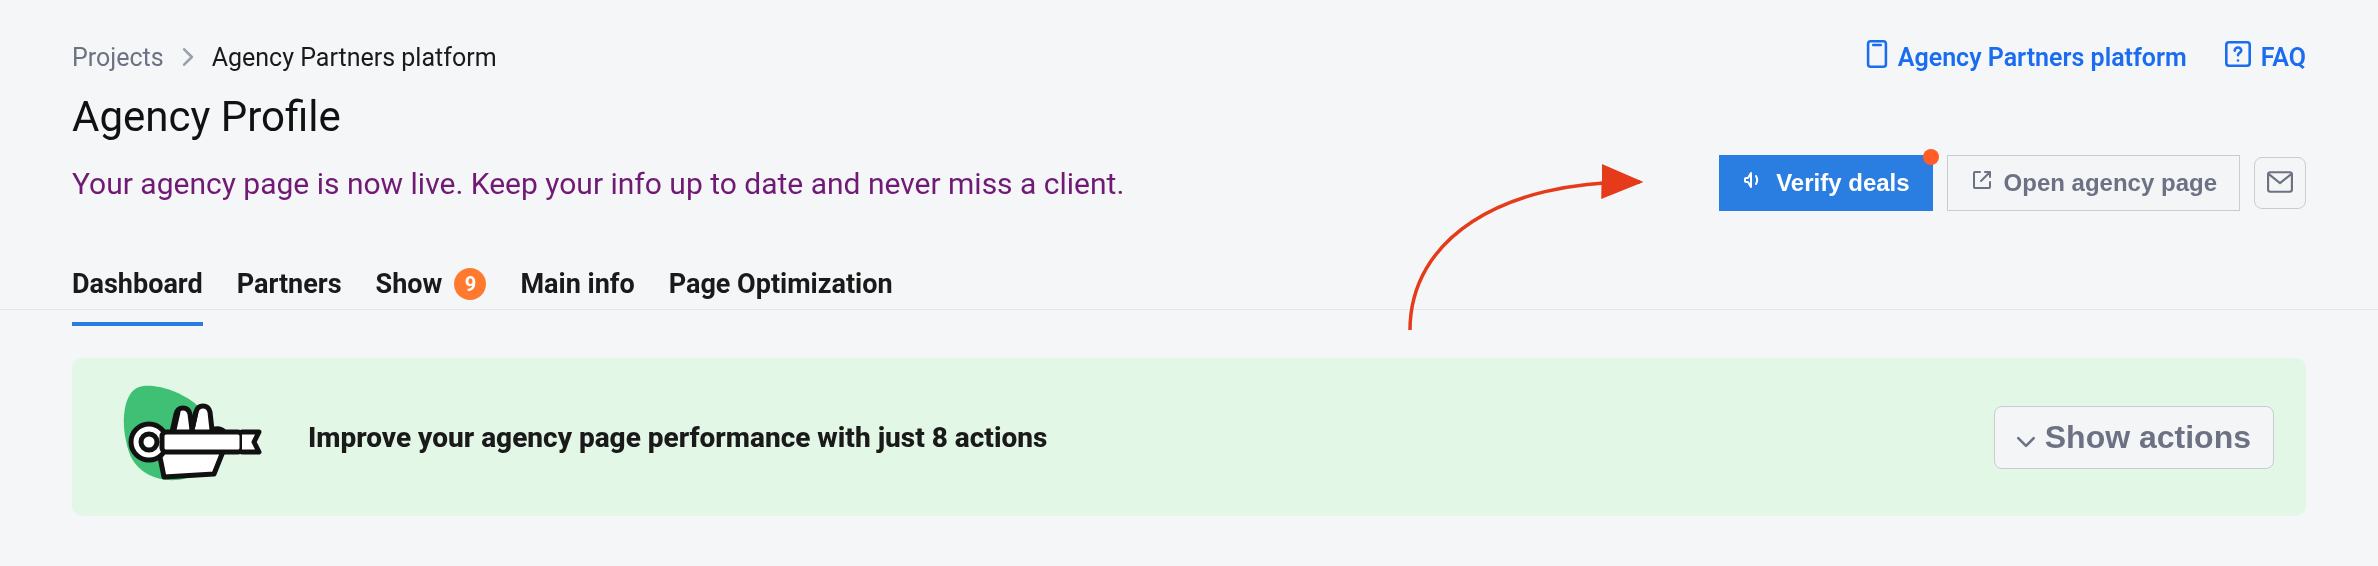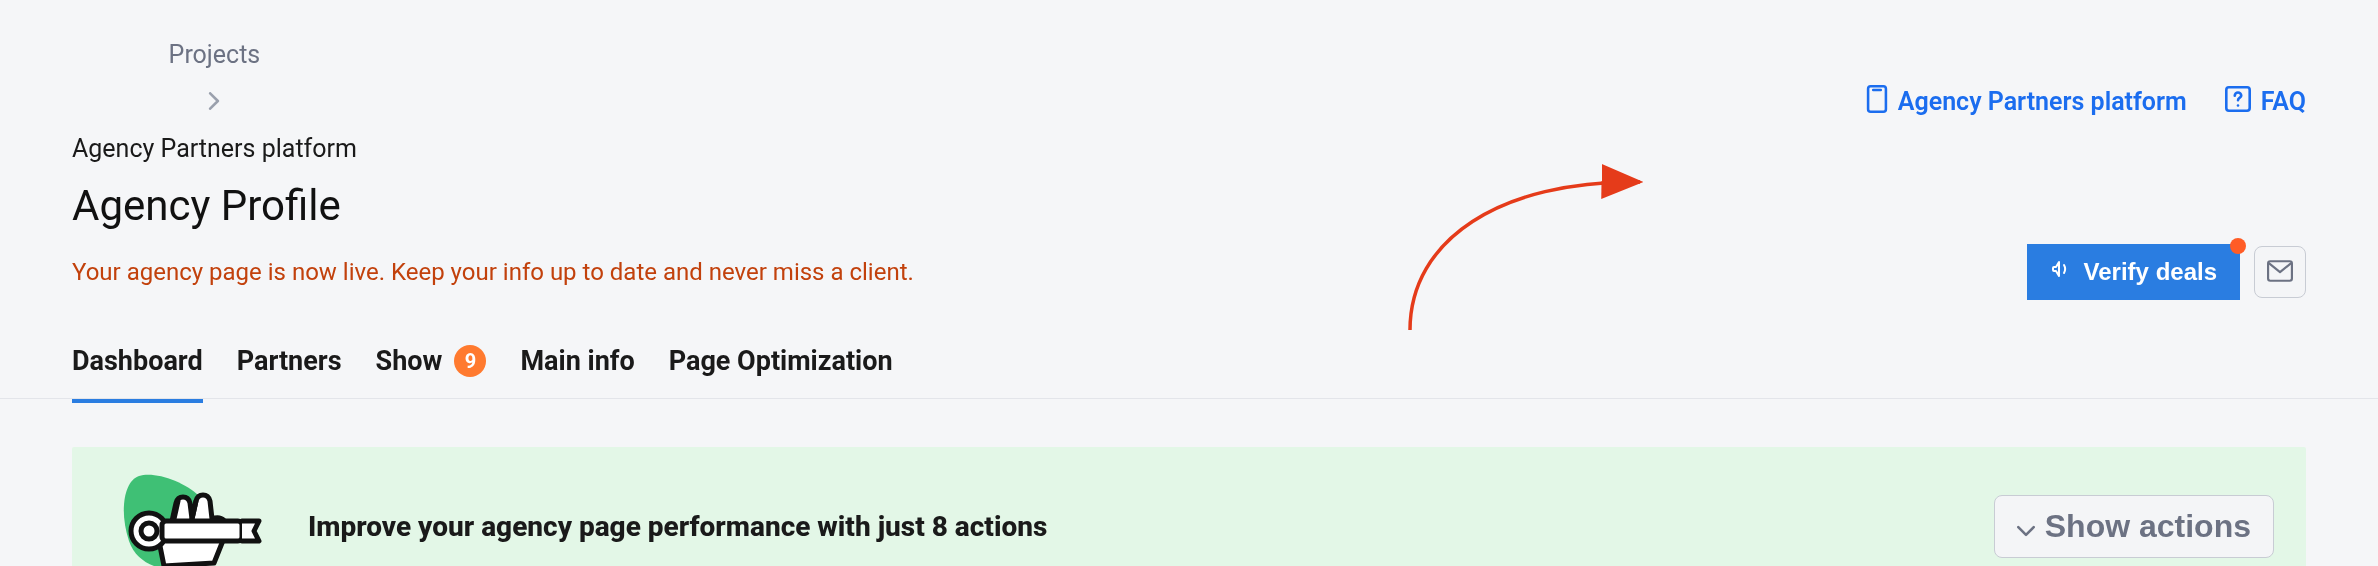--- a/index.html
+++ b/index.html
@@ -20,21 +20,20 @@
     display: flex;
     justify-content: space-between;
     align-items: center;
     margin-bottom: 18px;
   }
   .breadcrumb {
     display: flex;
     align-items: center;
     gap: 18px;
     font-size: 25px;
-    flex-direction: column;
   }
   .breadcrumb .crumb-dim { color: #6c7283; }
   .breadcrumb .crumb-current { color: #1a1a1a; font-weight: 400; }
   .chevron { color: #9aa0ad; }
   .top-links {
     display: flex;
     align-items: center;
     gap: 38px;
   }
   .top-link {
@@ -52,22 +51,22 @@
     color: #111;
     margin-bottom: 14px;
   }
   .subtitle-row {
     display: flex;
     justify-content: space-between;
     align-items: center;
     margin-bottom: 40px;
   }
   .subtitle {
-    font-size: 24px;
-    color: #c2410c;
+    font-size: 30px;
+    color: #701a75;
   }
   .action-buttons {
     display: flex;
     align-items: center;
     gap: 14px;
   }
   .btn {
     display: inline-flex;
     align-items: center;
     gap: 10px;
@@ -122,42 +121,42 @@
     font-size: 27px;
     font-weight: 700;
     color: #1a1a1a;
     padding-bottom: 22px;
     cursor: pointer;
     display: flex;
     align-items: flex-start;
     gap: 12px;
     border-bottom: 4px solid transparent;
     position: relative;
-    top: 5px;
+    top: 17px;
   }
   .tab.active {
     border-bottom-color: #2a7de1;
   }
   .badge-count {
     display: inline-flex;
     align-items: center;
     justify-content: center;
     min-width: 32px;
     height: 32px;
     border-radius: 16px;
     background: #ff7a2f;
     color: #fff;
     font-size: 20px;
     font-weight: 700;
     padding: 0 8px;
   }
   .banner {
     margin-top: 48px;
     background: #e3f7e7;
-    border-radius: 2px;
+    border-radius: 10px;
     padding: 24px 32px 24px 32px;
     display: flex;
     align-items: center;
     gap: 34px;
   }
   .banner-illustration {
     width: 170px;
     height: 110px;
     flex-shrink: 0;
   }
@@ -233,20 +232,29 @@
     <div class="action-buttons">
       <button class="btn btn-primary">
         <span>
           <svg width="24" height="24" viewBox="0 0 24 24" fill="none">
               <path d="M3 11v2a1 1 0 001 1h2l3 5v-14l-3 5H4a1 1 0 00-1 1z" stroke="#fff" stroke-width="2" stroke-linejoin="round"></path>
               <path d="M14 8a8 8 0 010 8" stroke="#fff" stroke-width="2" stroke-linecap="round"></path>
             </svg>
         </span>
         <span>Verify deals</span>
         <span class="notif-dot"></span>
+      </button>
+      <button class="btn btn-secondary">
+        <span>
+          <svg width="24" height="24" viewBox="0 0 24 24" fill="none">
+              <path d="M10 4H5a1 1 0 00-1 1v14a1 1 0 001 1h14a1 1 0 001-1v-5" stroke="#6c7283" stroke-width="2" stroke-linecap="round"></path>
+              <path d="M15 4h5v5M20 4L11 13" stroke="#6c7283" stroke-width="2" stroke-linecap="round" stroke-linejoin="round"></path>
+            </svg>
+        </span>
+        <span>Open agency page</span>
       </button>
       <button class="btn-icon-only">
         <span>
           <svg width="26" height="22" viewBox="0 0 24 20" fill="none">
               <rect x="1" y="1" width="22" height="18" rx="2" stroke="#6c7283" stroke-width="2"></rect>
               <path d="M2 3l10 8 10-8" stroke="#6c7283" stroke-width="2" stroke-linecap="round" stroke-linejoin="round"></path>
             </svg>
         </span>
       </button>
     </div>

